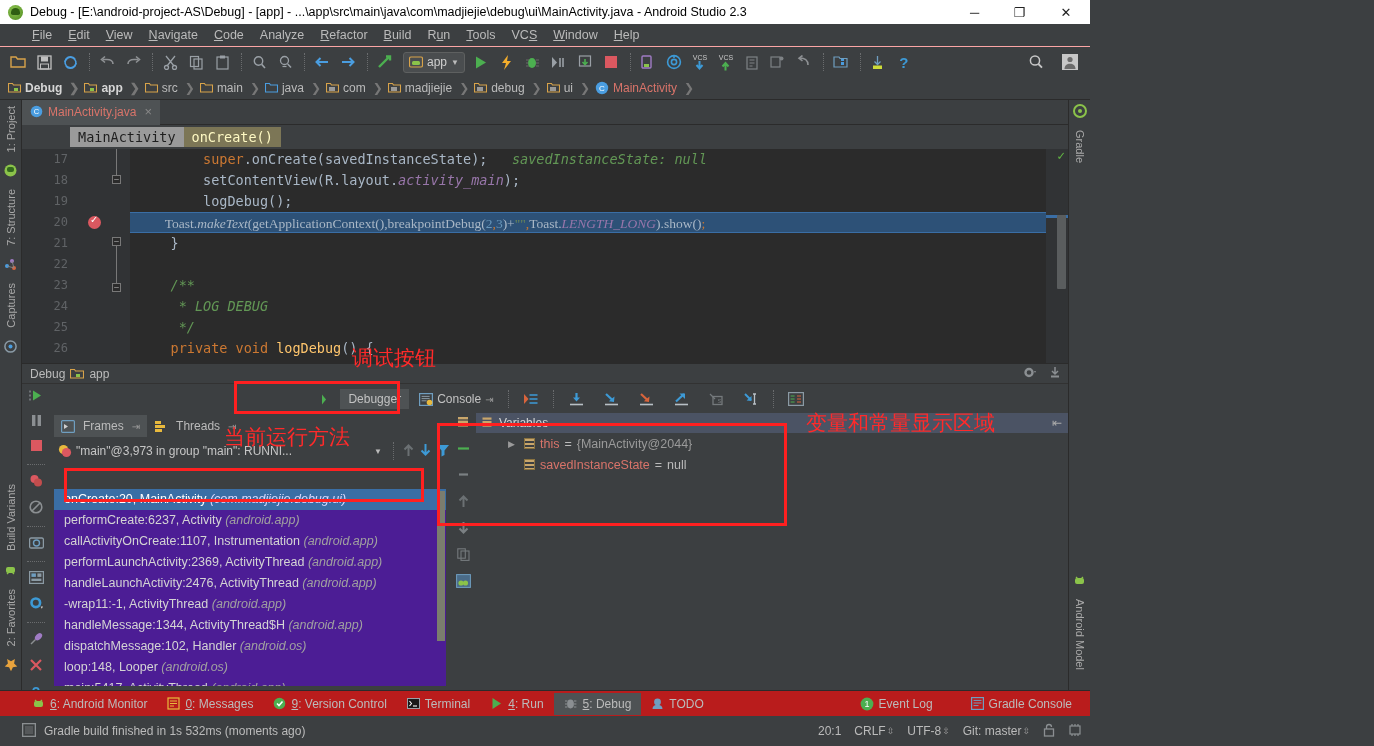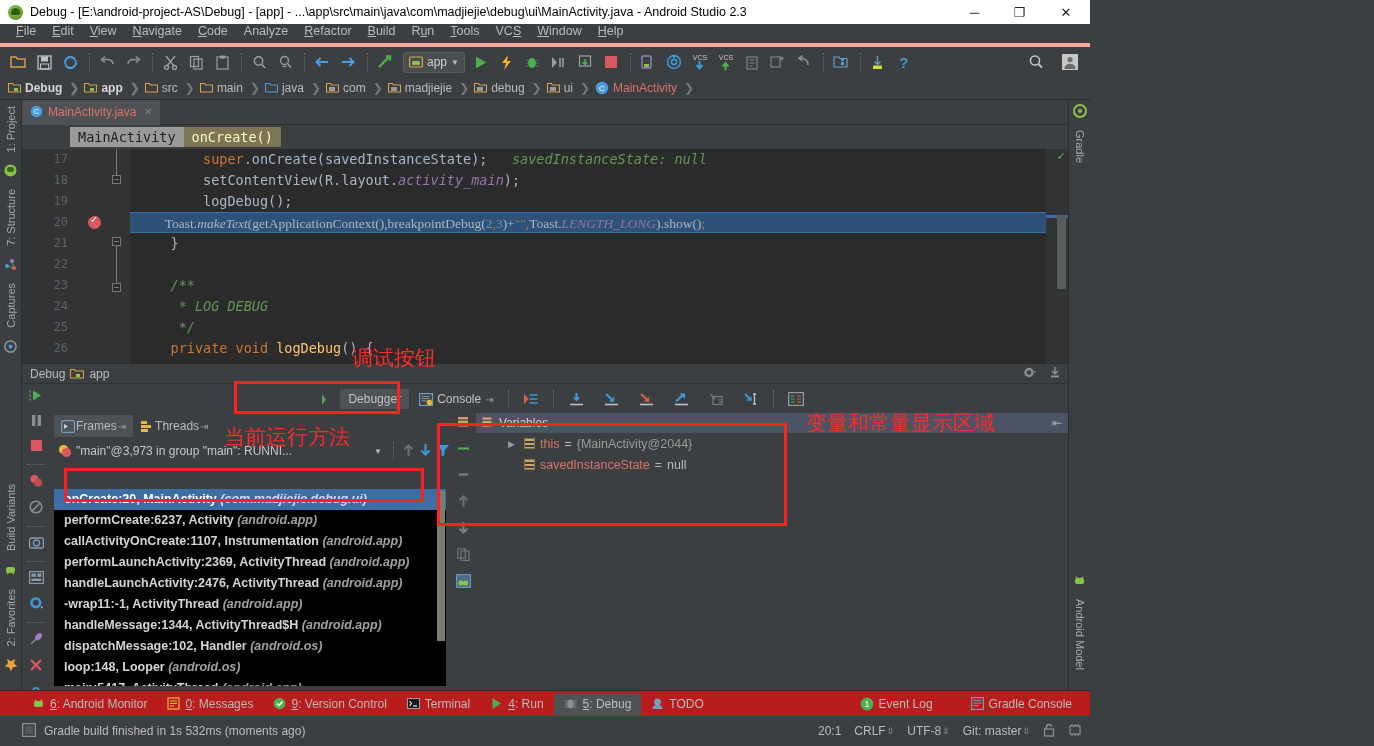--- a/index.html
+++ b/index.html
@@ -28,22 +28,22 @@
     content:""; position:absolute; left:3px; top:3px; width:9px; height:7px;
     border-radius: 5px 5px 2px 2px; background:#2f5e12;
   }
   .title-text { white-space: nowrap; overflow: hidden; }
   .win-btns { position: absolute; right: 0; top: 0; height: 24px; display: flex; }
   .win-btn { width: 45px; height: 24px; display: flex; align-items: center;
              justify-content: center; color: #222; font-size: 13px; }
   .win-btn.close { width: 48px; }
 
   
-  .menubar { height: 23px; background: #3c3f41; display: flex; align-items: flex-end;
-             padding-left: 8px; border-bottom: 4px solid #fca5a5; }
+  .menubar { height: 23px; background: #3c3f41; display: flex; align-items: flex-start;
+             padding-left: 24px; border-bottom: 1px solid #fca5a5; }
   .menu-item { padding: 0 8px; font-size: 12.5px; color: #bbbbbb; line-height: 23px; }
   .menu-item u { text-decoration: underline; }
 
   
   .toolbar { height: 30px; background: #3c3f41; display: flex; align-items: center;
              padding-left: 6px; position: relative; }
   .tb { width: 24px; height: 24px; display: flex; align-items: center;
         justify-content: center; margin-right: 2px; position: relative; }
   .tb svg { display:block; }
   .tb-sep { width: 1px; height: 18px; background: #5a5c5e; margin: 0 5px; border-left: 1px dotted #6a6c6e; background:none;}
@@ -155,30 +155,30 @@
   .dbg-tab.active { background: #4e5254; }
   .sep-dot { width:1px; height:18px; border-left:1px dotted #6a6c6e; margin:0 4px;}
 
   .panes { position: absolute; left: 0; right: 0; top: 28px; bottom: 0; display: flex; }
   .pane-frames { width: 400px; position: relative; }
   .pane-mid-icons { width: 26px; background: #3c3f41; display: flex; flex-direction: column;
                     align-items: center; padding-top: 3px; gap: 10px; }
   .pane-vars { flex: 1; position: relative; background: #3c3f41; }
 
   .ft-row { height: 26px; display: flex; align-items: center; gap: 0; padding-left: 4px; }
-  .ft-tab { display: flex; align-items: center; gap: 1px; padding: 4px 7px; font-size: 12px; }
+  .ft-tab { display: flex; align-items: center; gap: 8px; padding: 4px 7px; font-size: 12px; }
   .ft-tab.active { background: #4e5254; }
   .pin { color: #9a9a9a; font-size: 10px; }
 
   .thread-row { height: 24px; display: flex; align-items: center; gap: 4px;
                 padding-left: 5px; font-size: 12px; color: #c6c6c6; }
   .thread-combo { flex: 1; display: flex; align-items: center; gap: 4px;
                   background: #3c3f41; padding: 2px 3px; }
   .frames-list { position: absolute; left: 4px; right: 4px; top: 76px; bottom: 4px;
-                 background: #000000; overflow: hidden; font-weight: bold; }
+                 background: #4c1d95; overflow: hidden; }
   .frame-item { height: 21px; line-height: 21px; padding-left: 10px; font-size: 12.5px;
                 color: #d4d4d4; white-space: nowrap; }
   .frame-item.sel { background: #3a6ea5; color: #ffffff; }
   .frame-item i { color: #a0a0a0; font-style: italic; }
   .frame-item.sel i { color: #d8d8ff; }
   .frames-scroll { position: absolute; right: 1px; top: 2px; width: 8px; height: 150px;
                    background: #7b7d6e; }
 
   .vars-header { height: 20px; background: #4b5364; display: flex; align-items: center;
                  gap: 5px; padding-left: 6px; font-size: 12px; color: #d6d6d6;

